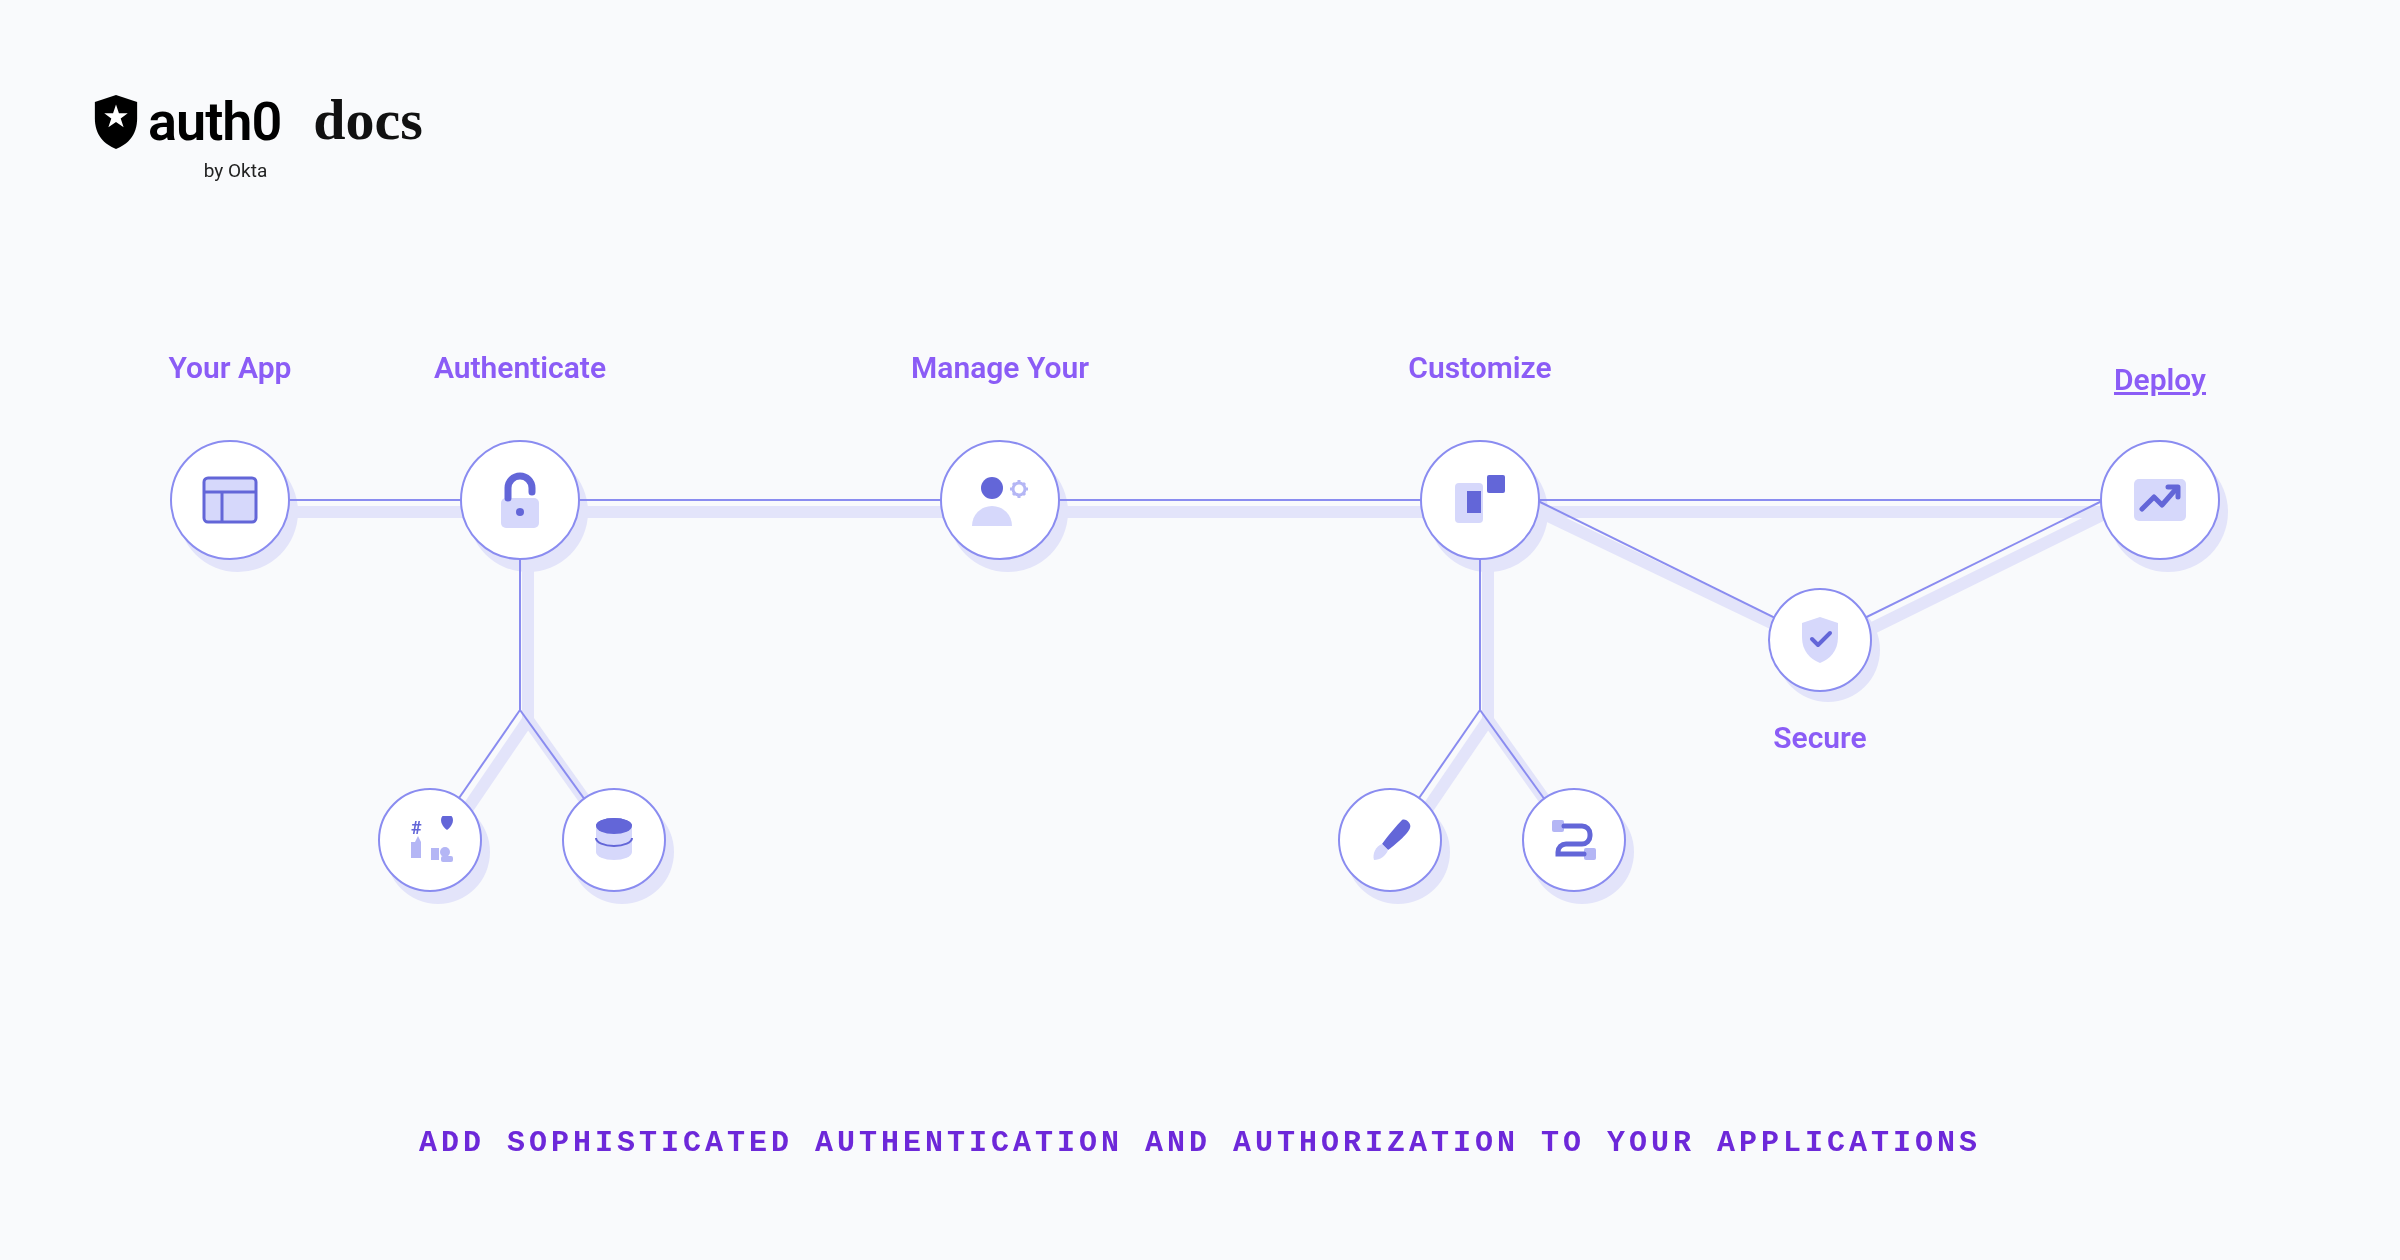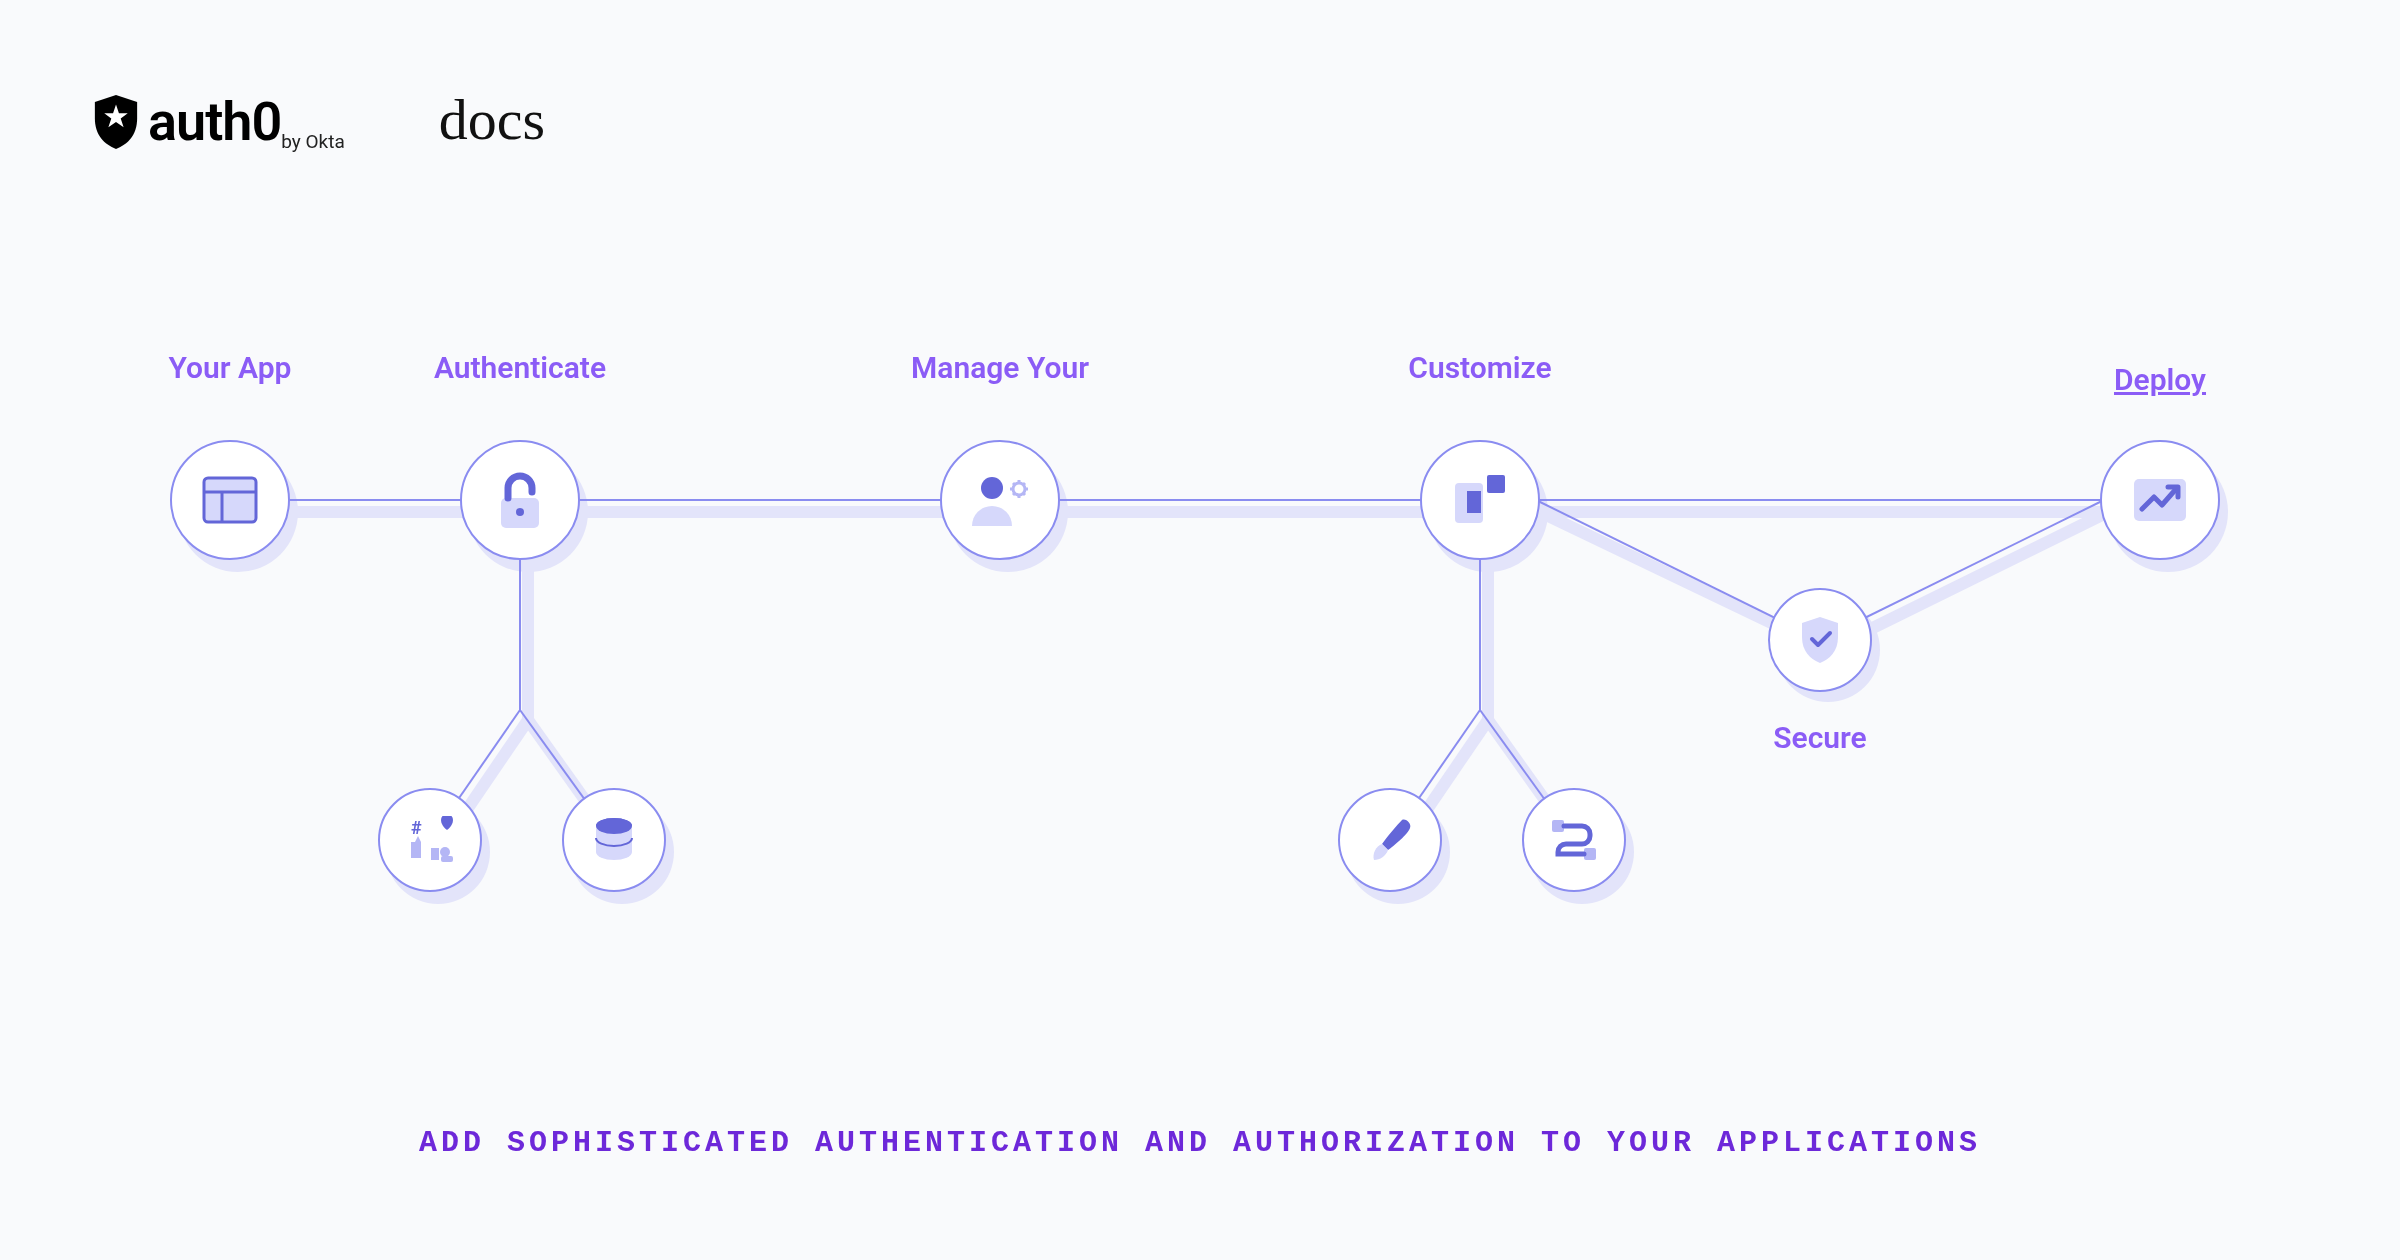--- a/index.html
+++ b/index.html
@@ -14,20 +14,21 @@
   .logo-area {
     position: absolute;
     top: 90px;
     left: 92px;
     display: flex;
     align-items: flex-start;
     gap: 32px;
   }
   .auth0-logo {
     display: flex;
+    flex-direction: column;
     align-items: center;
   }
   .auth0-main {
     display: flex;
     align-items: center;
     gap: 8px;
   }
   .auth0-shield {
     width: 48px;
     height: 54px;
@@ -40,25 +41,24 @@
   }
   .by-okta {
     font-size: 19px;
     color: #222;
     margin-top: 6px;
     align-self: flex-end;
     margin-right: 14px;
   }
   .docs-text {
     font-size: 58px;
-    font-weight: 400;
+    font-weight: 700;
     color: #111;
     font-family: Georgia, "Times New Roman", serif;
     margin-top: -4px;
-    margin-left: 48px;
   }
 
   .diagram {
     position: absolute;
     top: 350px;
     left: 160px;
     width: 2080px;
     height: 740px;
   }
   .node-label {

